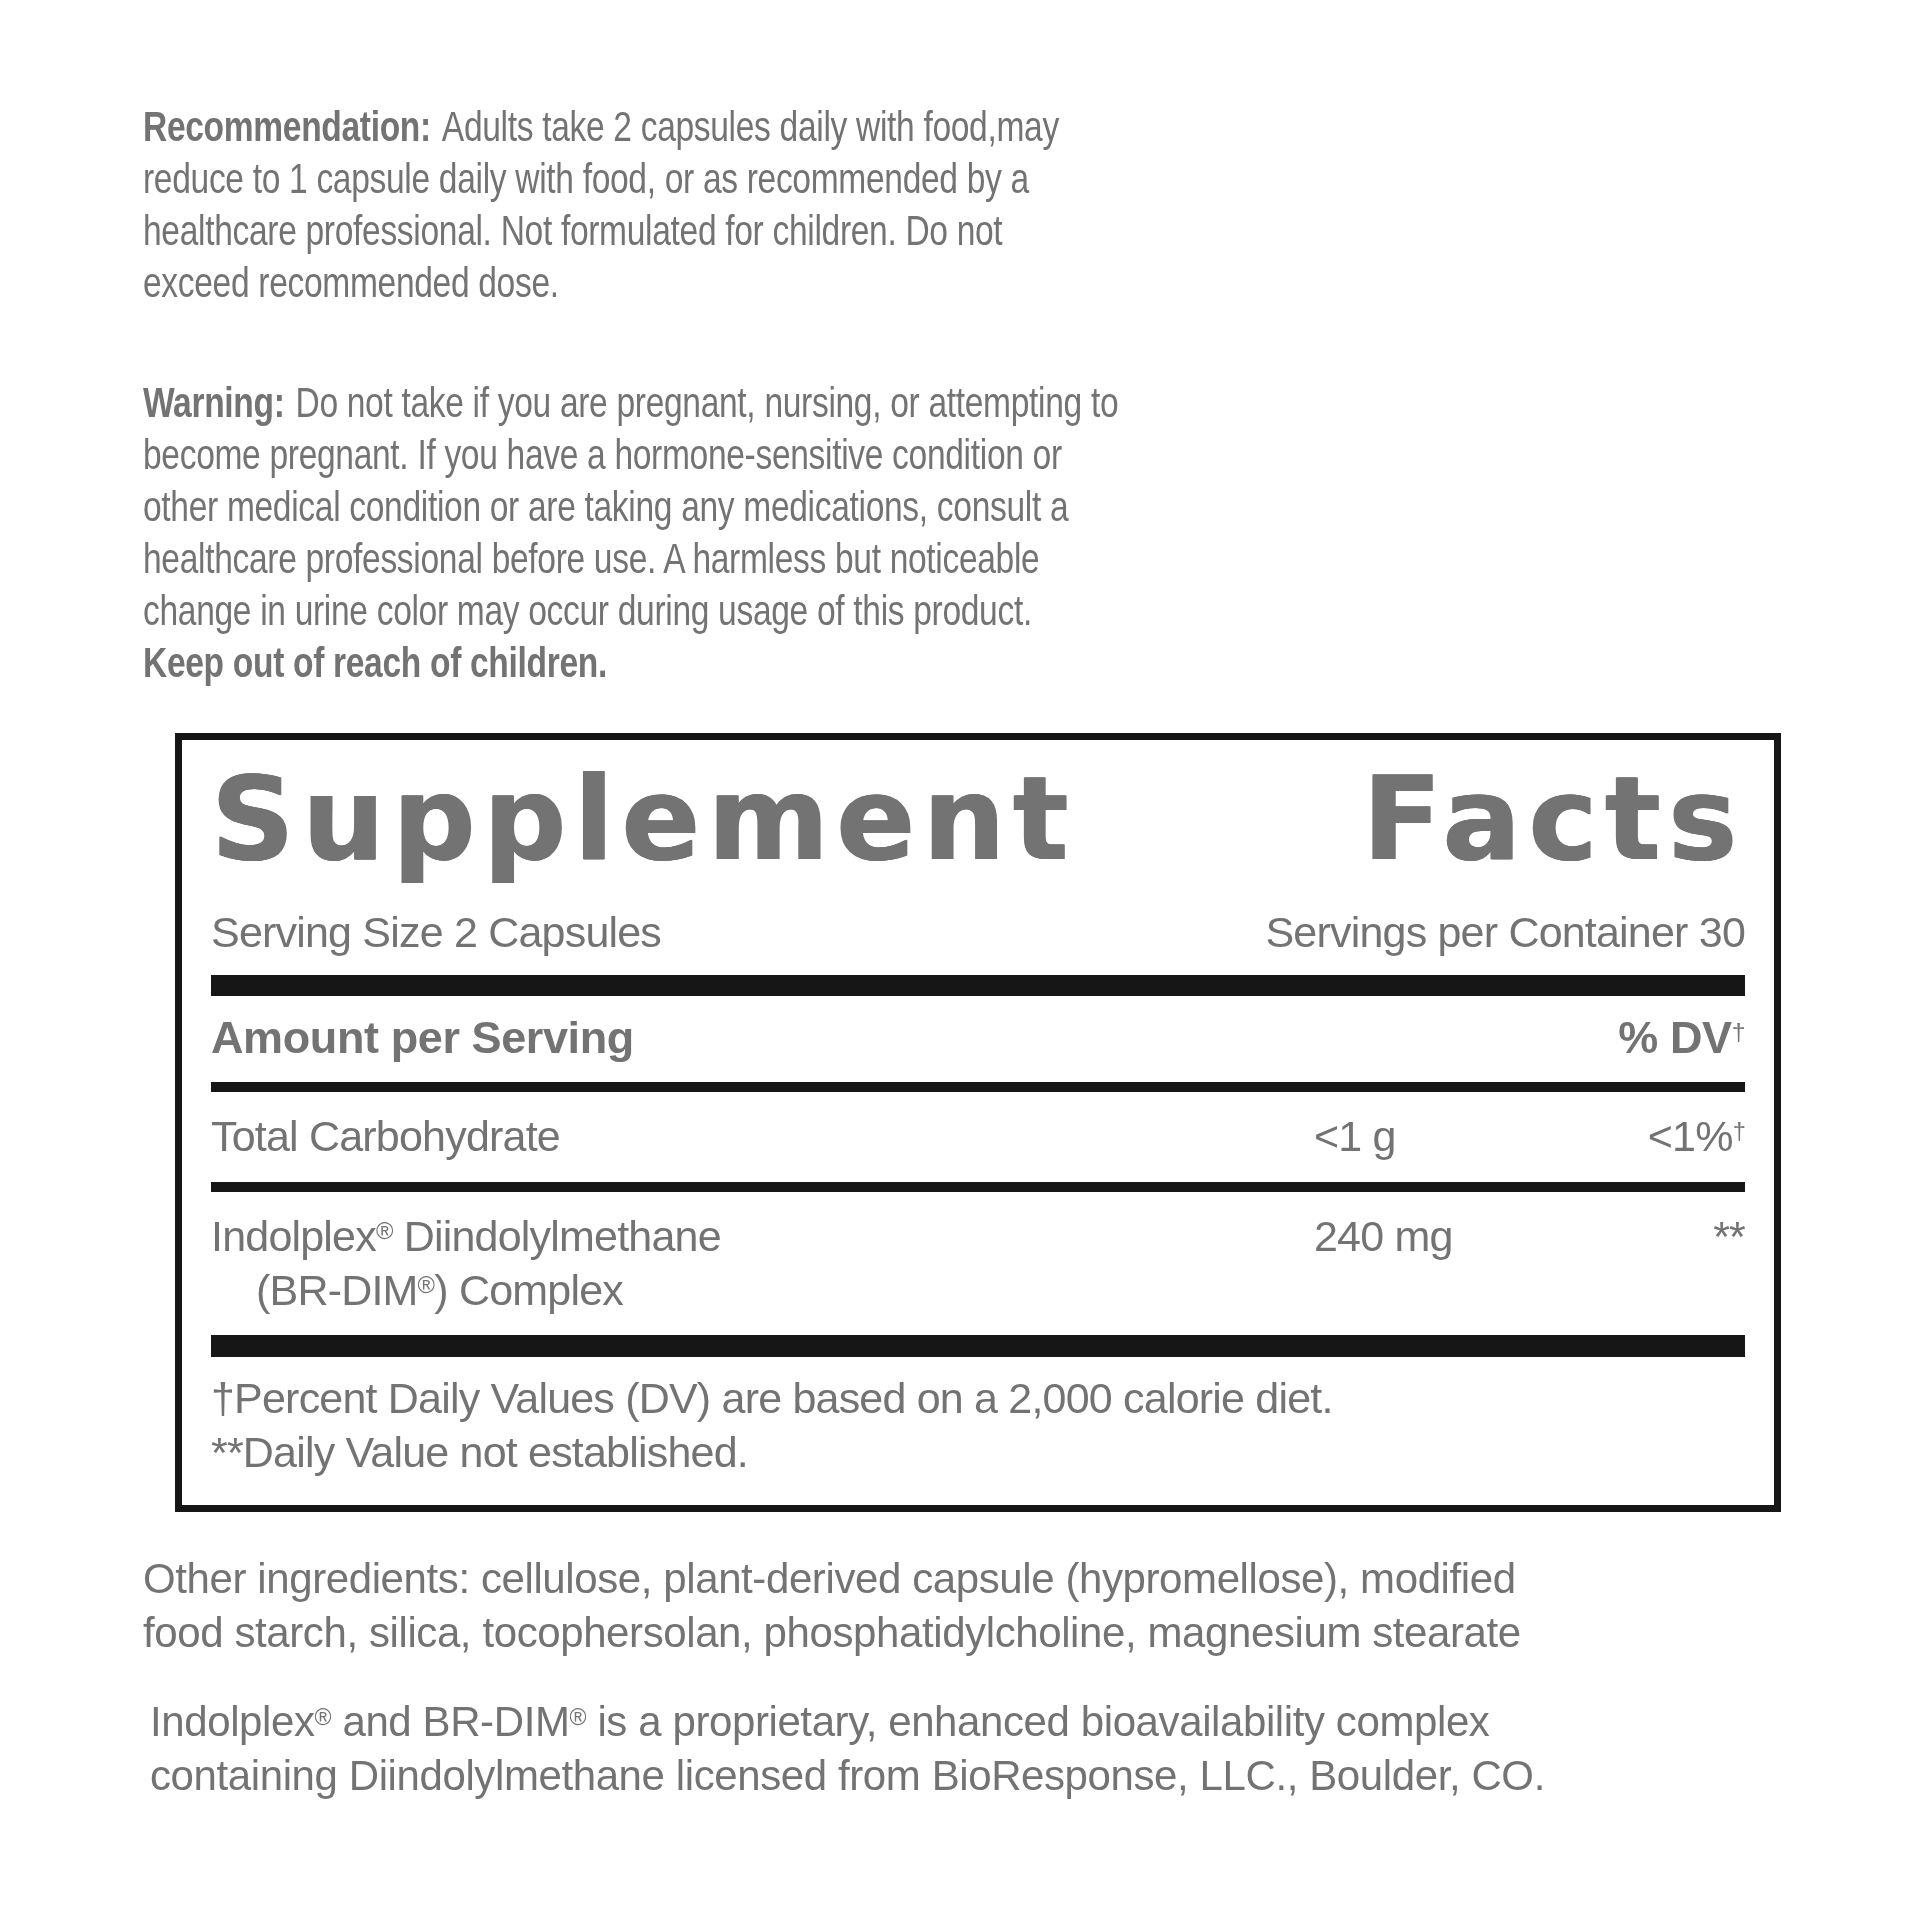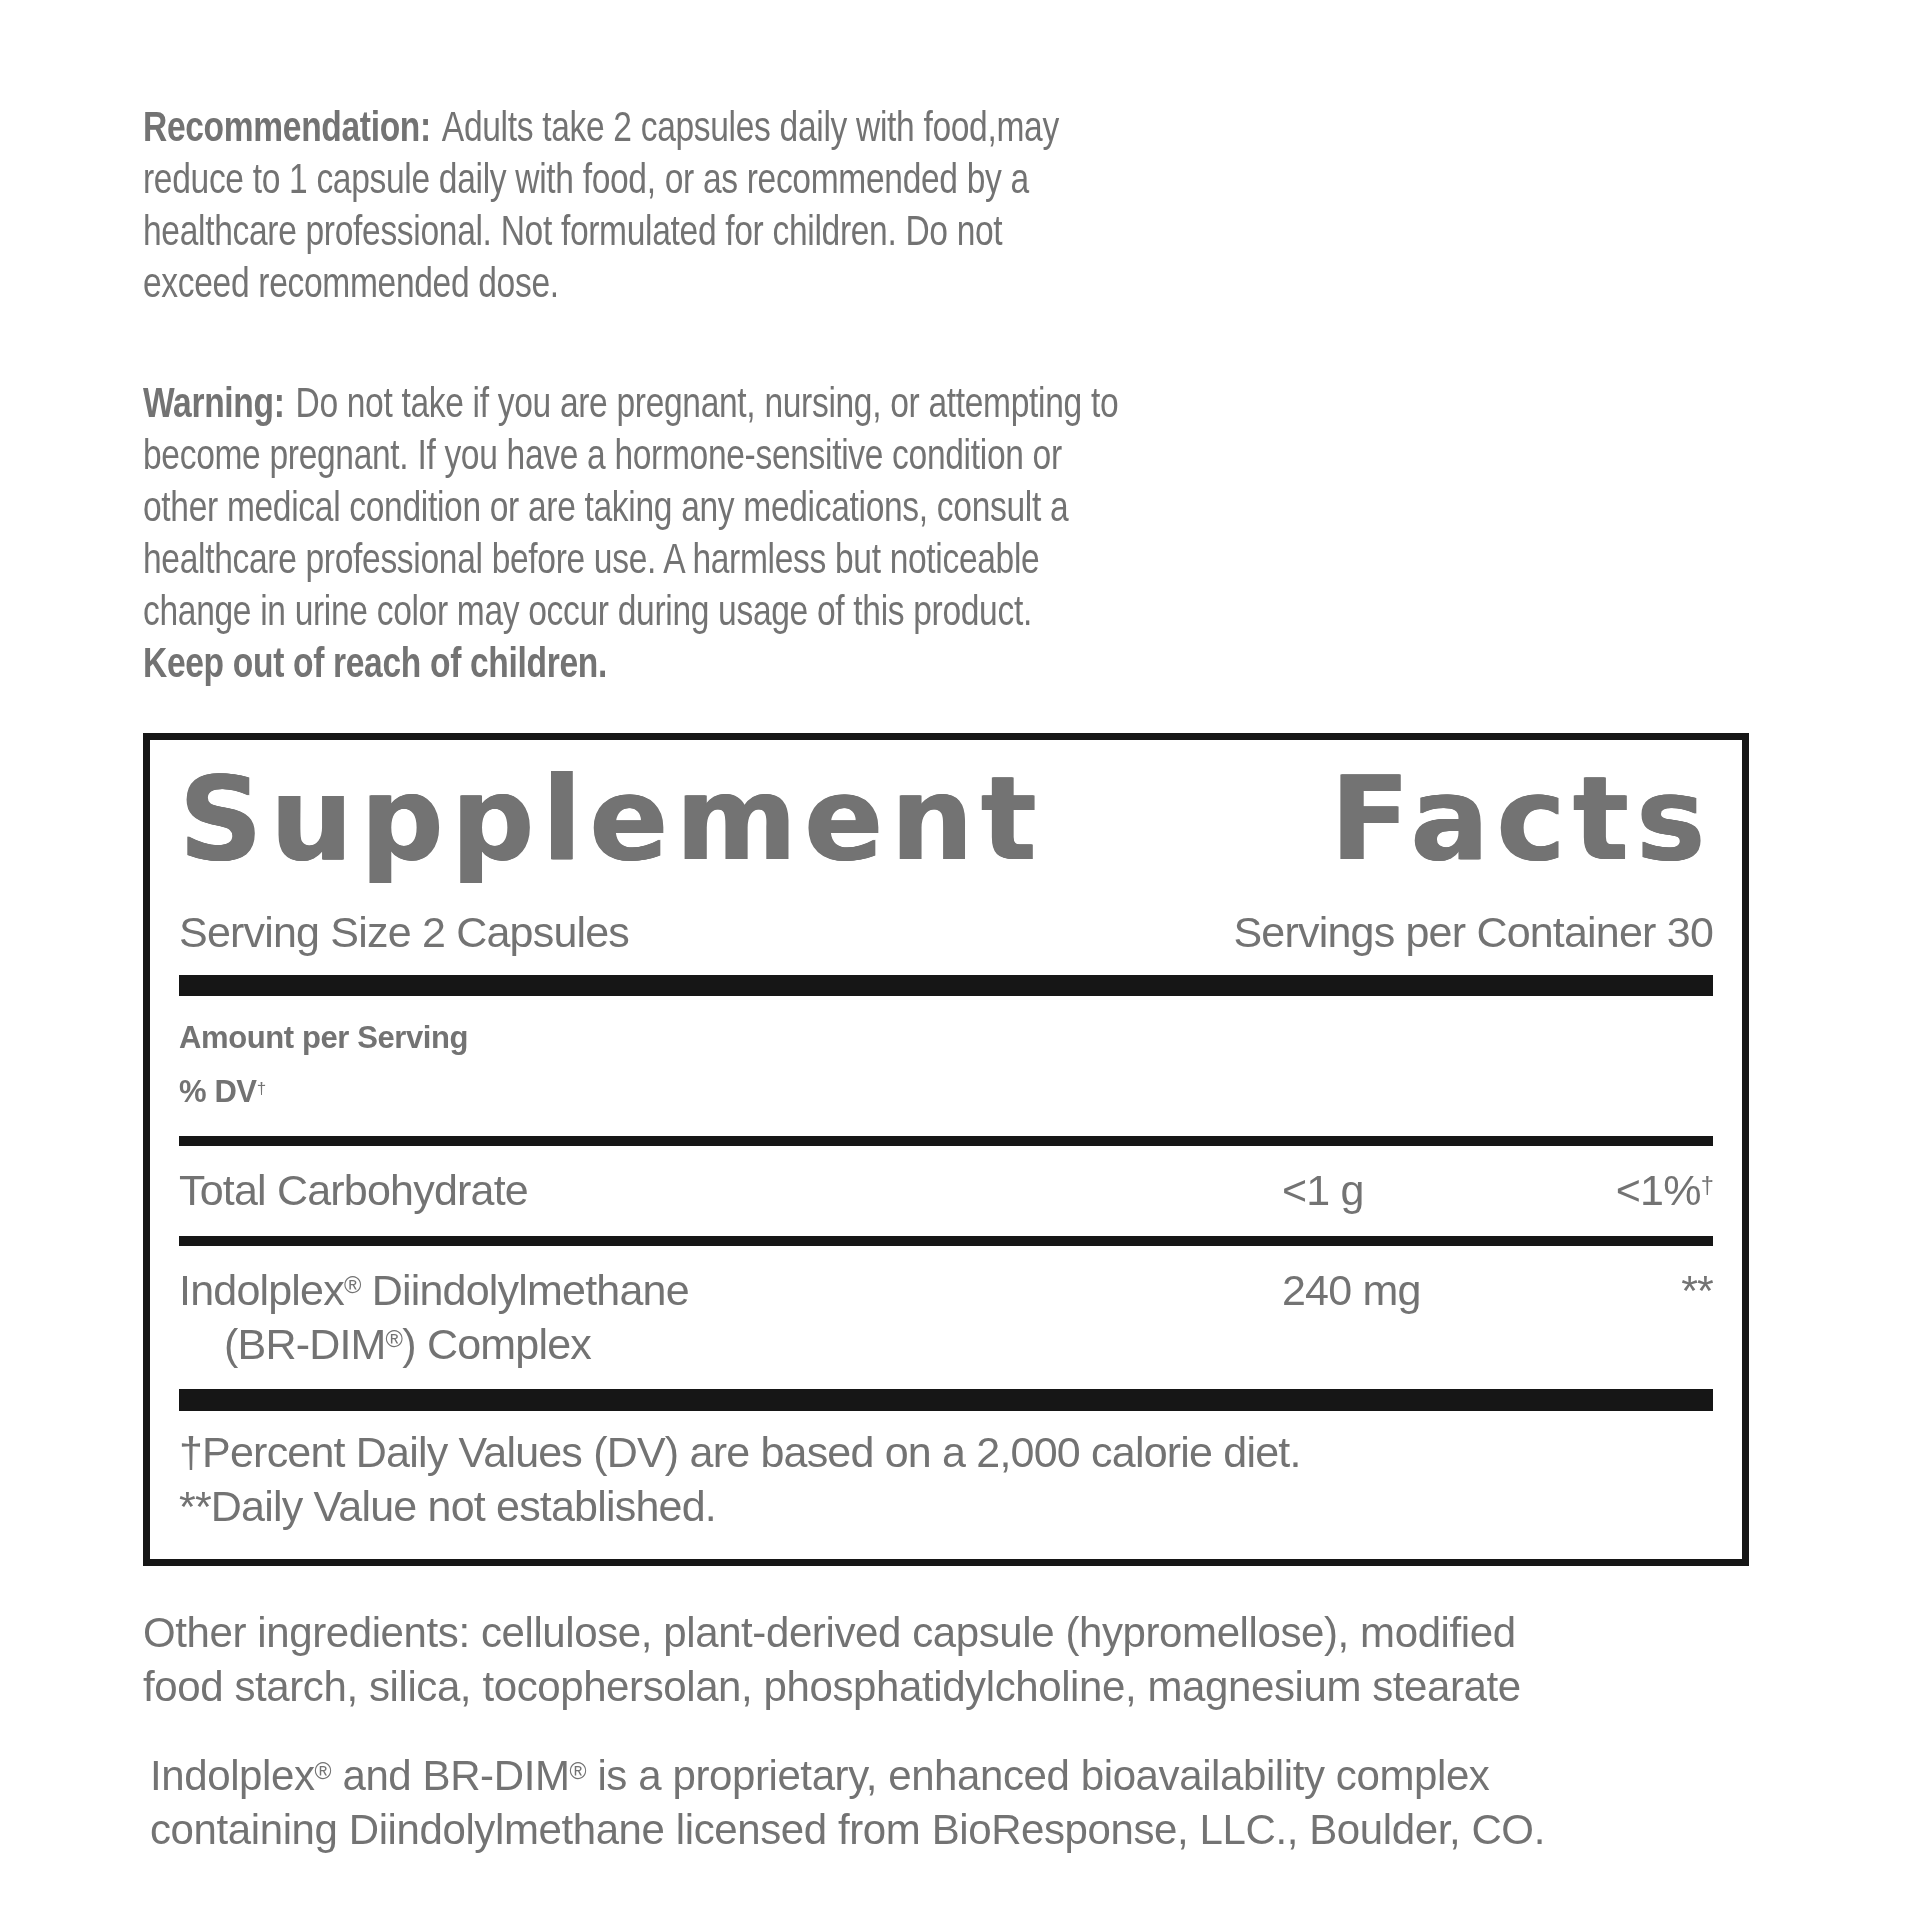--- a/index.html
+++ b/index.html
@@ -25,20 +25,21 @@
   .warn { margin-top:68px; }
 
   
   .facts {
     margin-top:45px;
     width:1606px;
     box-sizing:border-box;
     border:7px solid #161616;
     padding:18.5px 29px 26px 29px;
     background:#ffffff;
+    margin-left:32px;
   }
   .sf-title {
     display:flex; justify-content:space-between; align-items:baseline;
     font-family:"DejaVu Sans","Liberation Sans",sans-serif;
     font-weight:bold;
     font-size:116px; line-height:120px;
     letter-spacing:7.7px;
     text-shadow:0.8px 0 currentColor, -0.8px 0 currentColor;
     white-space:nowrap;
   }
@@ -47,21 +48,21 @@
     margin-top:28px;
     font-size:43px; line-height:51px; letter-spacing:-0.8px;
   }
   .bar { background:#161616; }
   .bar.thick { height:21.6px; }
   .bar.thin  { height:10px; }
   .mt22 { margin-top:17px; }
   .sf-header {
     display:flex; justify-content:space-between;
     padding:15.4px 0 17px 0;
-    font-size:31px; line-height:54px; font-weight:bold; letter-spacing:-0.4px;flex-direction:column;
+    font-size:45px; line-height:54px; font-weight:bold; letter-spacing:-0.4px;
   }
   .sf-row {
     display:flex; align-items:flex-start;
     padding:17px 0 18.5px 0;
     font-size:43px; line-height:54px; letter-spacing:-0.8px;
   }
   .sf-row .nm { flex:1; }
   .sf-row .amt { width:254px; text-align:left; }
   .sf-row .dv  { width:177px; text-align:right; }
   .sf-row .l2  { display:block; padding-left:45px; }

